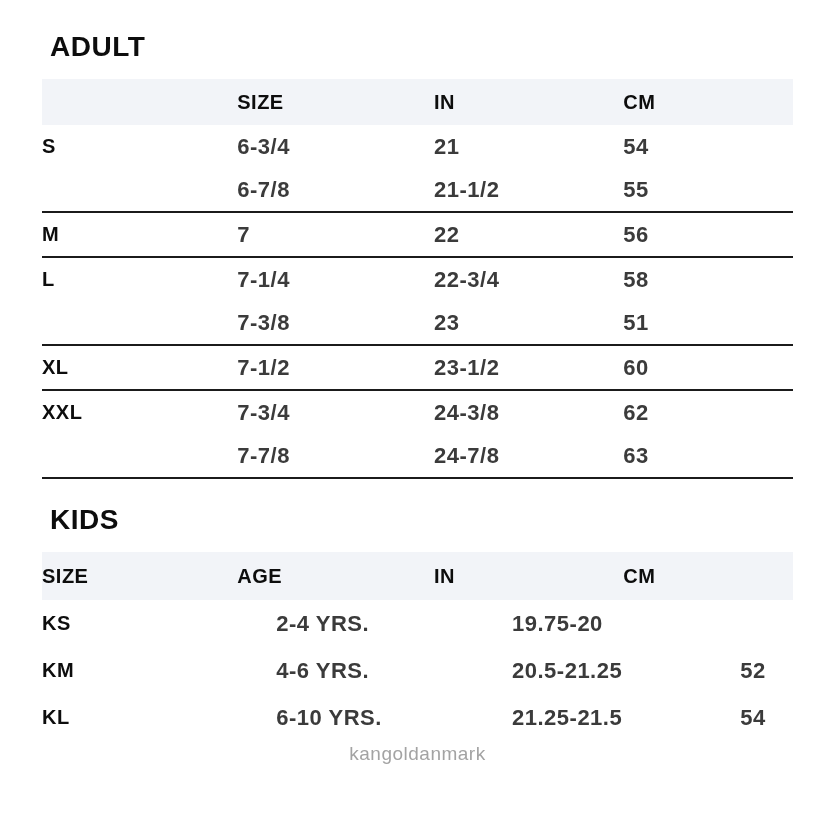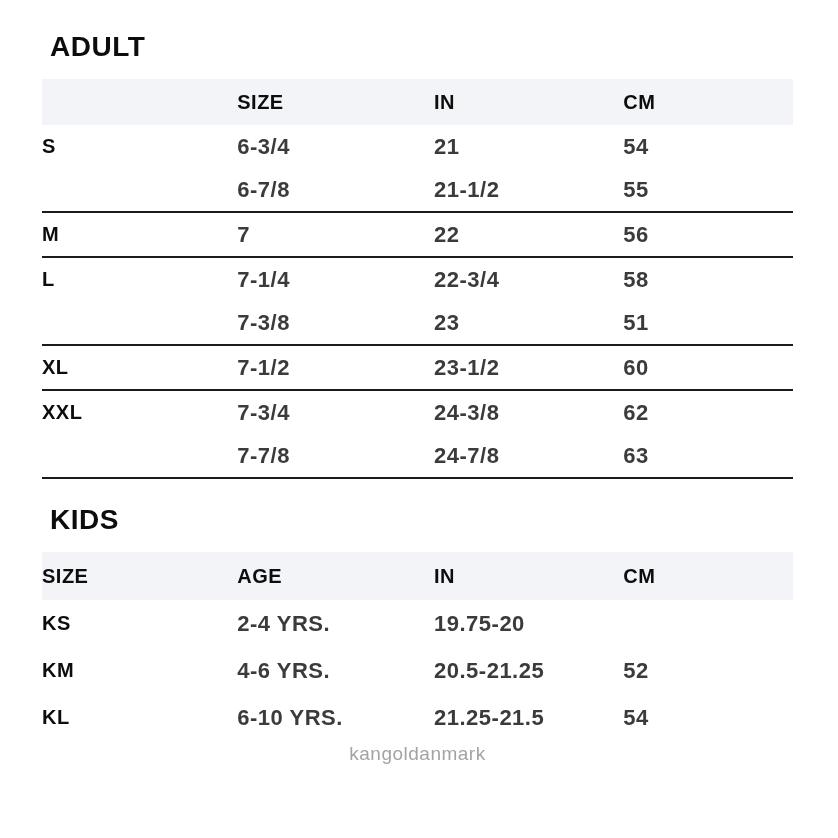--- a/index.html
+++ b/index.html
@@ -43,21 +43,21 @@
     text-align:left;
     white-space:nowrap;
   }
   .head-cell{
     font-weight:800;
     font-size:20px;
     letter-spacing:0.5px;
     color:var(--text-strong);
   }
   .data-row{height:43px;}
-  .kids-data-row{height:47px;}
+  .kids-data-row{height:47px;gap:39px;}
   .label-cell{
     font-weight:800;
     font-size:20px;
     letter-spacing:0.5px;
     color:var(--text-strong);
   }
   .value-cell{
     font-weight:700;
     font-size:22px;
     letter-spacing:0.5px;

